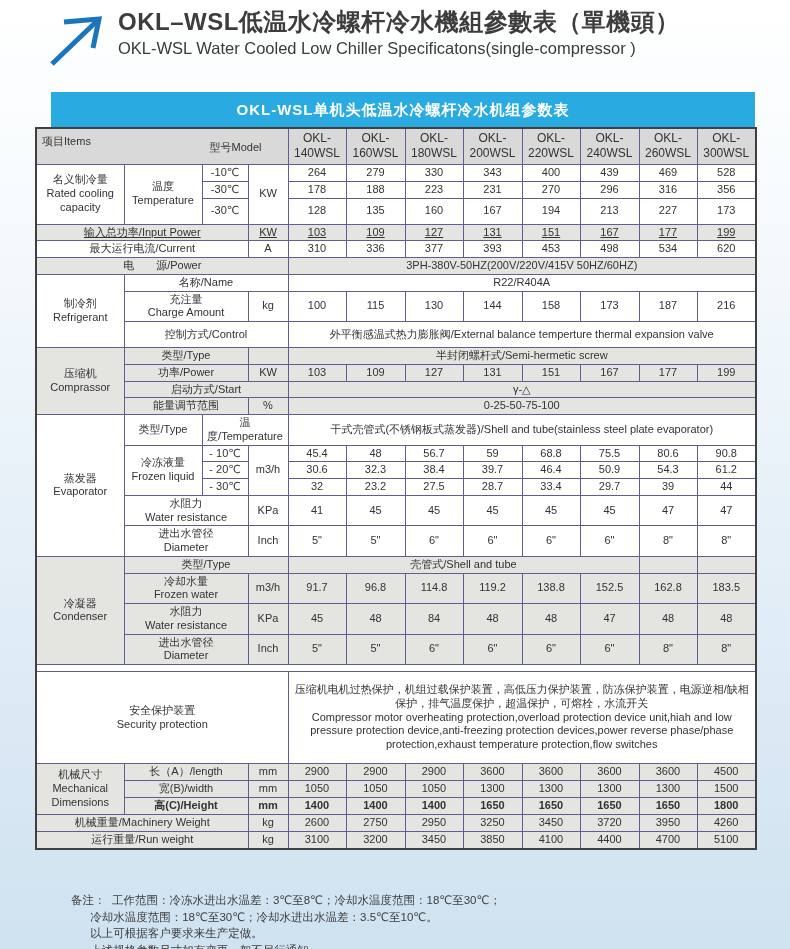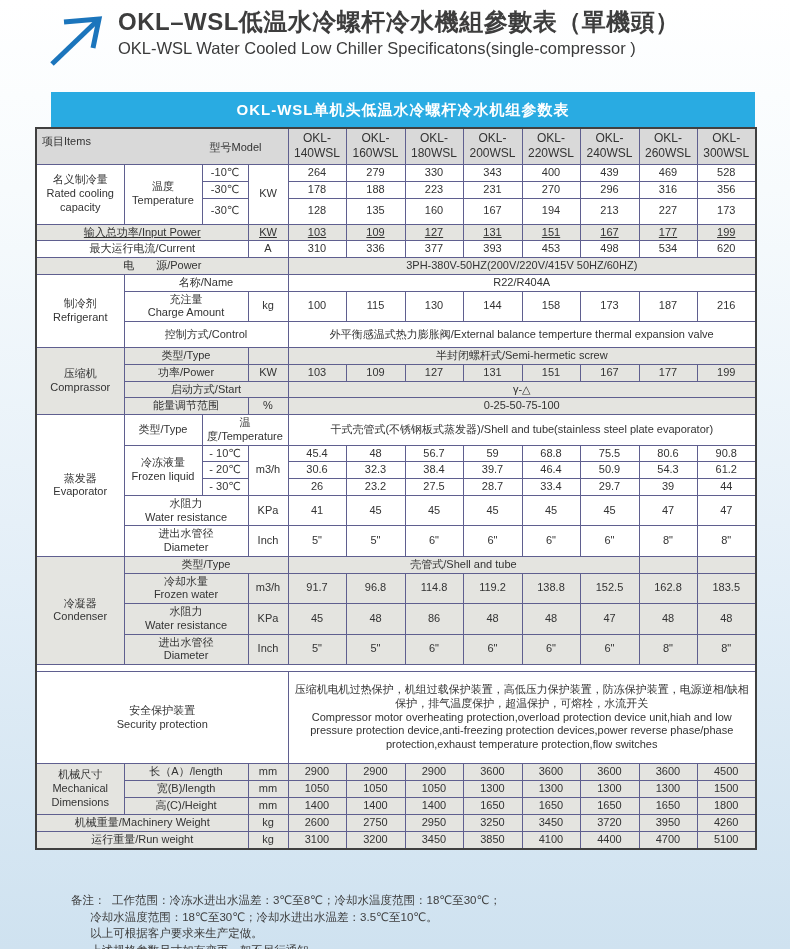--- a/index.html
+++ b/index.html
@@ -235,21 +235,21 @@
           <td>32.3</td>
           <td>38.4</td>
           <td>39.7</td>
           <td>46.4</td>
           <td>50.9</td>
           <td>54.3</td>
           <td>61.2</td>
         </tr>
         <tr style="height: 15px;">
           <td>- 30℃</td>
-          <td>26</td>
+          <td>32</td>
           <td>23.2</td>
           <td>27.5</td>
           <td>28.7</td>
           <td>33.4</td>
           <td>29.7</td>
           <td>39</td>
           <td>44</td>
         </tr>
         <tr style="height: 26px;">
           <td colspan="2">水阻力
@@ -297,21 +297,21 @@
           <td>152.5</td>
           <td>162.8</td>
           <td>183.5</td>
         </tr>
         <tr class="grey" style="height: 26px;">
           <td colspan="2">水阻力
 Water resistance</td>
           <td>KPa</td>
           <td>45</td>
           <td>48</td>
-          <td>86</td>
+          <td>84</td>
           <td>48</td>
           <td>48</td>
           <td>47</td>
           <td>48</td>
           <td>48</td>
         </tr>
         <tr class="grey" style="height: 26px;">
           <td colspan="2">进出水管径
 Diameter</td>
           <td>Inch</td>
@@ -342,32 +342,32 @@
           <td>2900</td>
           <td>2900</td>
           <td>2900</td>
           <td>3600</td>
           <td>3600</td>
           <td>3600</td>
           <td>3600</td>
           <td>4500</td>
         </tr>
         <tr class="grey" style="height: 17px;">
-          <td colspan="2">宽(B)/length</td>
+          <td colspan="2">宽(B)/width</td>
           <td>mm</td>
           <td>1050</td>
           <td>1050</td>
           <td>1050</td>
           <td>1300</td>
           <td>1300</td>
           <td>1300</td>
           <td>1300</td>
           <td>1500</td>
         </tr>
-        <tr class="grey" style="height: 17px;">
+        <tr class="grey" style="height: 17px; font-weight: bold;">
           <td colspan="2">高(C)/Height</td>
           <td>mm</td>
           <td>1400</td>
           <td>1400</td>
           <td>1400</td>
           <td>1650</td>
           <td>1650</td>
           <td>1650</td>
           <td>1650</td>
           <td>1800</td>

